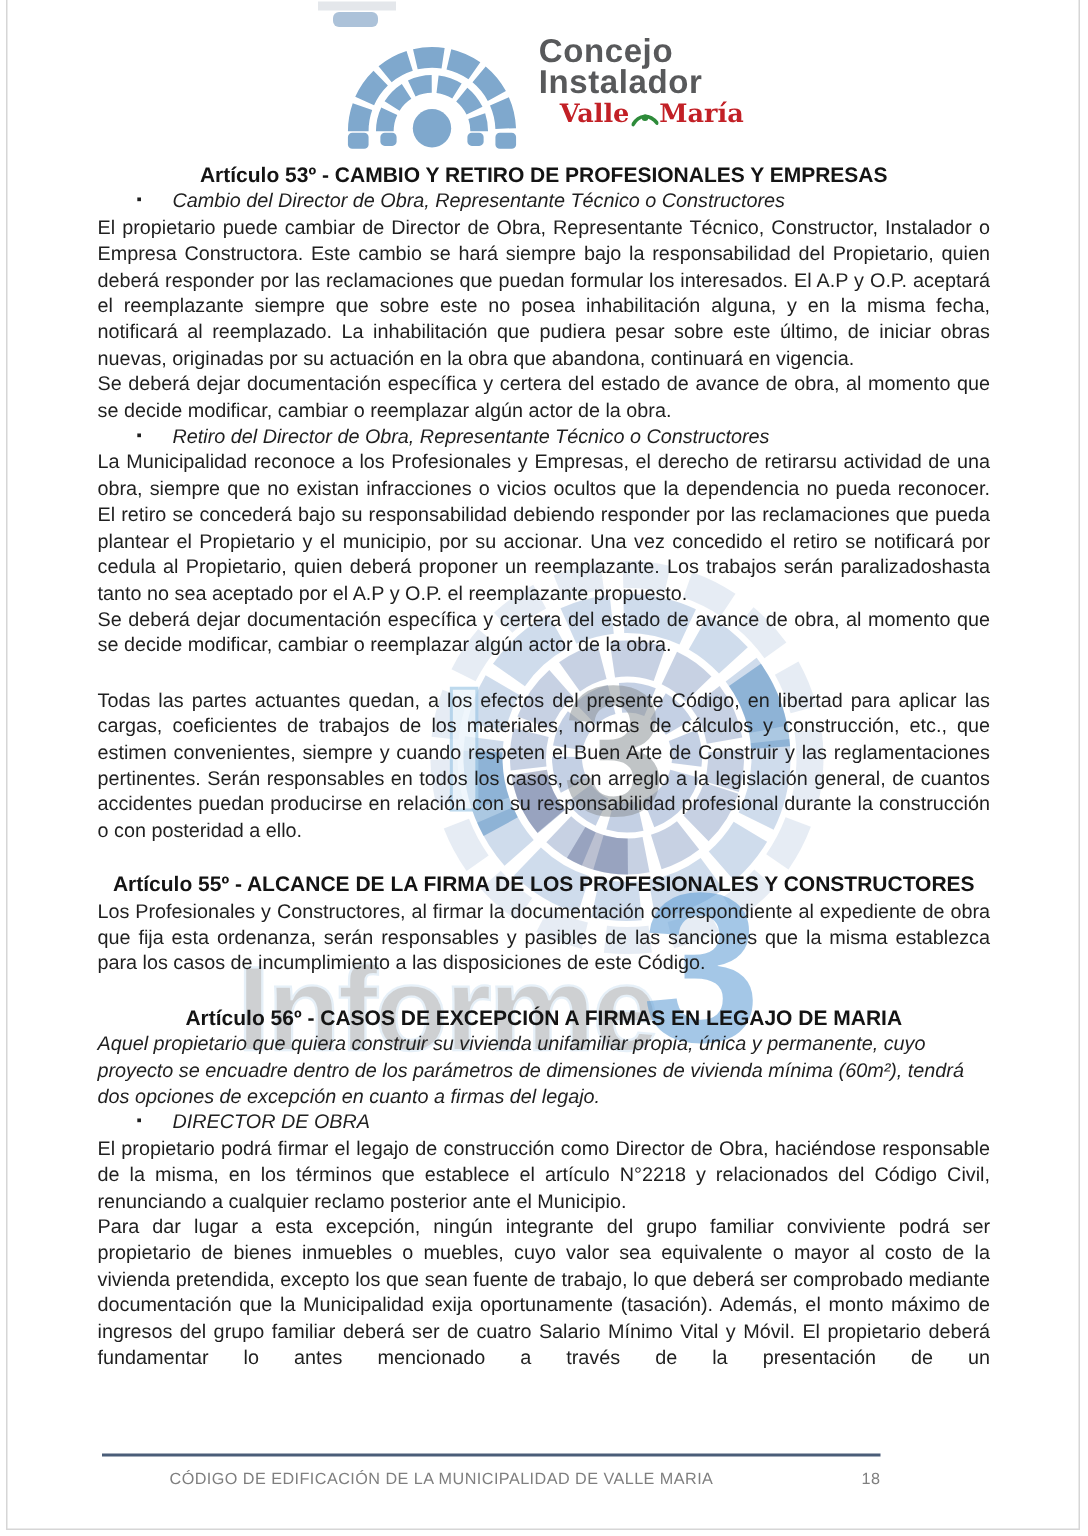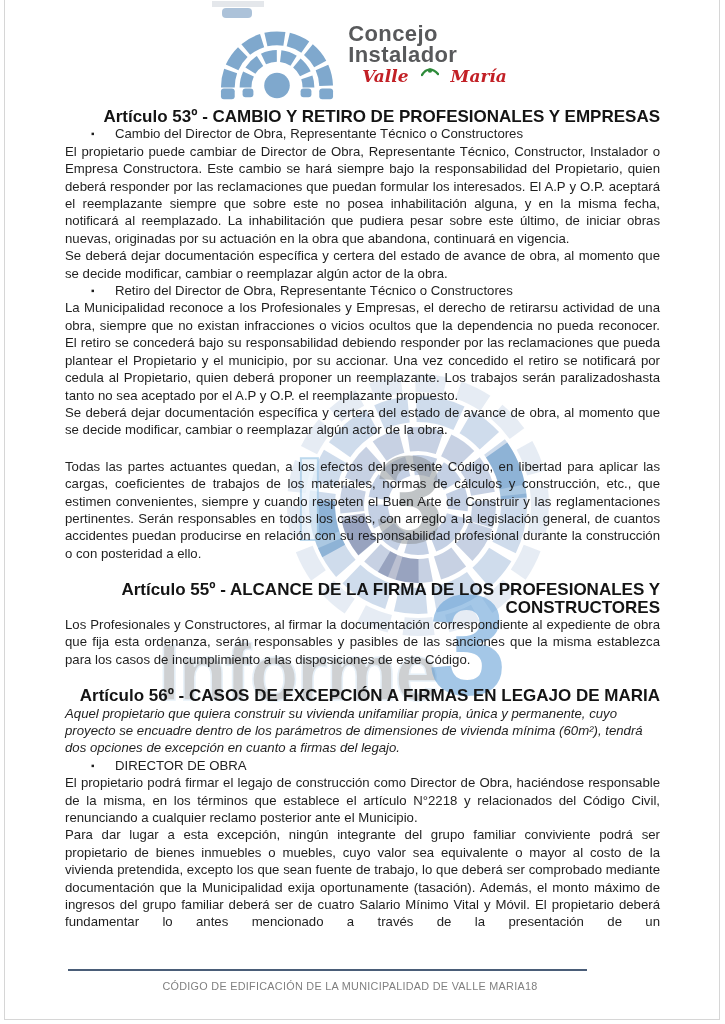--- a/index.html
+++ b/index.html
@@ -16,40 +16,40 @@
   
   .wm { position:absolute; left:0; top:0; width:725px; height:1024px; z-index:0; pointer-events:none; }
 
   
   header { position:relative; z-index:1; }
   .logo-row { display:flex; justify-content:center; align-items:center; gap:12px; padding-top:8px; height:92px; }
   .smudge  { position:absolute; left:222px; top:8px;  width:30px; height:10px; border-radius:4px; background:#97b3cf; opacity:.8; }
   .smudge2 { position:absolute; left:212px; top:1px;  width:52px; height:6px;  background:#e4e7eb; }
   .logo-text { text-align:left; }
   .org-line { font-size:22px; font-weight:800; color:#58595b; line-height:21px; letter-spacing:.4px; }
-  .city-line { display:flex; align-items:flex-start; gap:12px; padding-left:14px; margin-top:1px;
-               font-family:"DejaVu Serif", serif; font-style:italic; font-weight:bold;
+  .city-line { display:flex; align-items:flex-end; gap:1px; padding-left:14px; margin-top:1px;
+               font-family:"DejaVu Serif", serif; font-weight:bold;
                font-size:17px; color:#c22026; }
 
   
   main { position:relative; z-index:1; padding:8px 65px 0 65px; font-size:13.2px; line-height:17.4px; }
   section { margin-top:19px; }
   section:first-child { margin-top:0; }
-  h2 { margin:0; font-size:17px; font-weight:bold; color:#141414; text-align:right; }
+  h2 { margin:0; font-size:14px; font-weight:bold; color:#141414; text-align:center; }
   p  { margin:0; text-align:justify; color:#1f1f1f; }
   p.no-just { text-align:left;font-style:italic; }
   p.jlast { text-align-last:justify; }
   .bullet { display:flex; text-align:left; margin:0; color:#1f1f1f; }
   .bullet .marker { width:24px; margin-left:26px; font-size:10px; line-height:17.4px; }
-  .bullet .btext  { }
+  .bullet .btext  { font-style:italic; }
 
   
   footer { position:absolute; left:68px; top:969px; width:519px; z-index:1; }
   .rule { height:2px; background:#4a5d78; }
-  .frow { display:flex; justify-content:center; margin-top:9px;
+  .frow { display:flex; justify-content:space-between; margin-top:9px;
           font-size:10.8px; color:#7f7f7f; letter-spacing:.3px;margin-left:45px; }
 </style>
 </head>
 <body>
 
 <div class="page">
 
   <svg class="wm" viewBox="0 0 725 1024" xmlns="http://www.w3.org/2000/svg">
     <g transform="translate(418,505)">
       <circle r="122" fill="none" stroke="#cdd9ea" stroke-width="18" stroke-dasharray="30 14" opacity="0.5"></circle>

